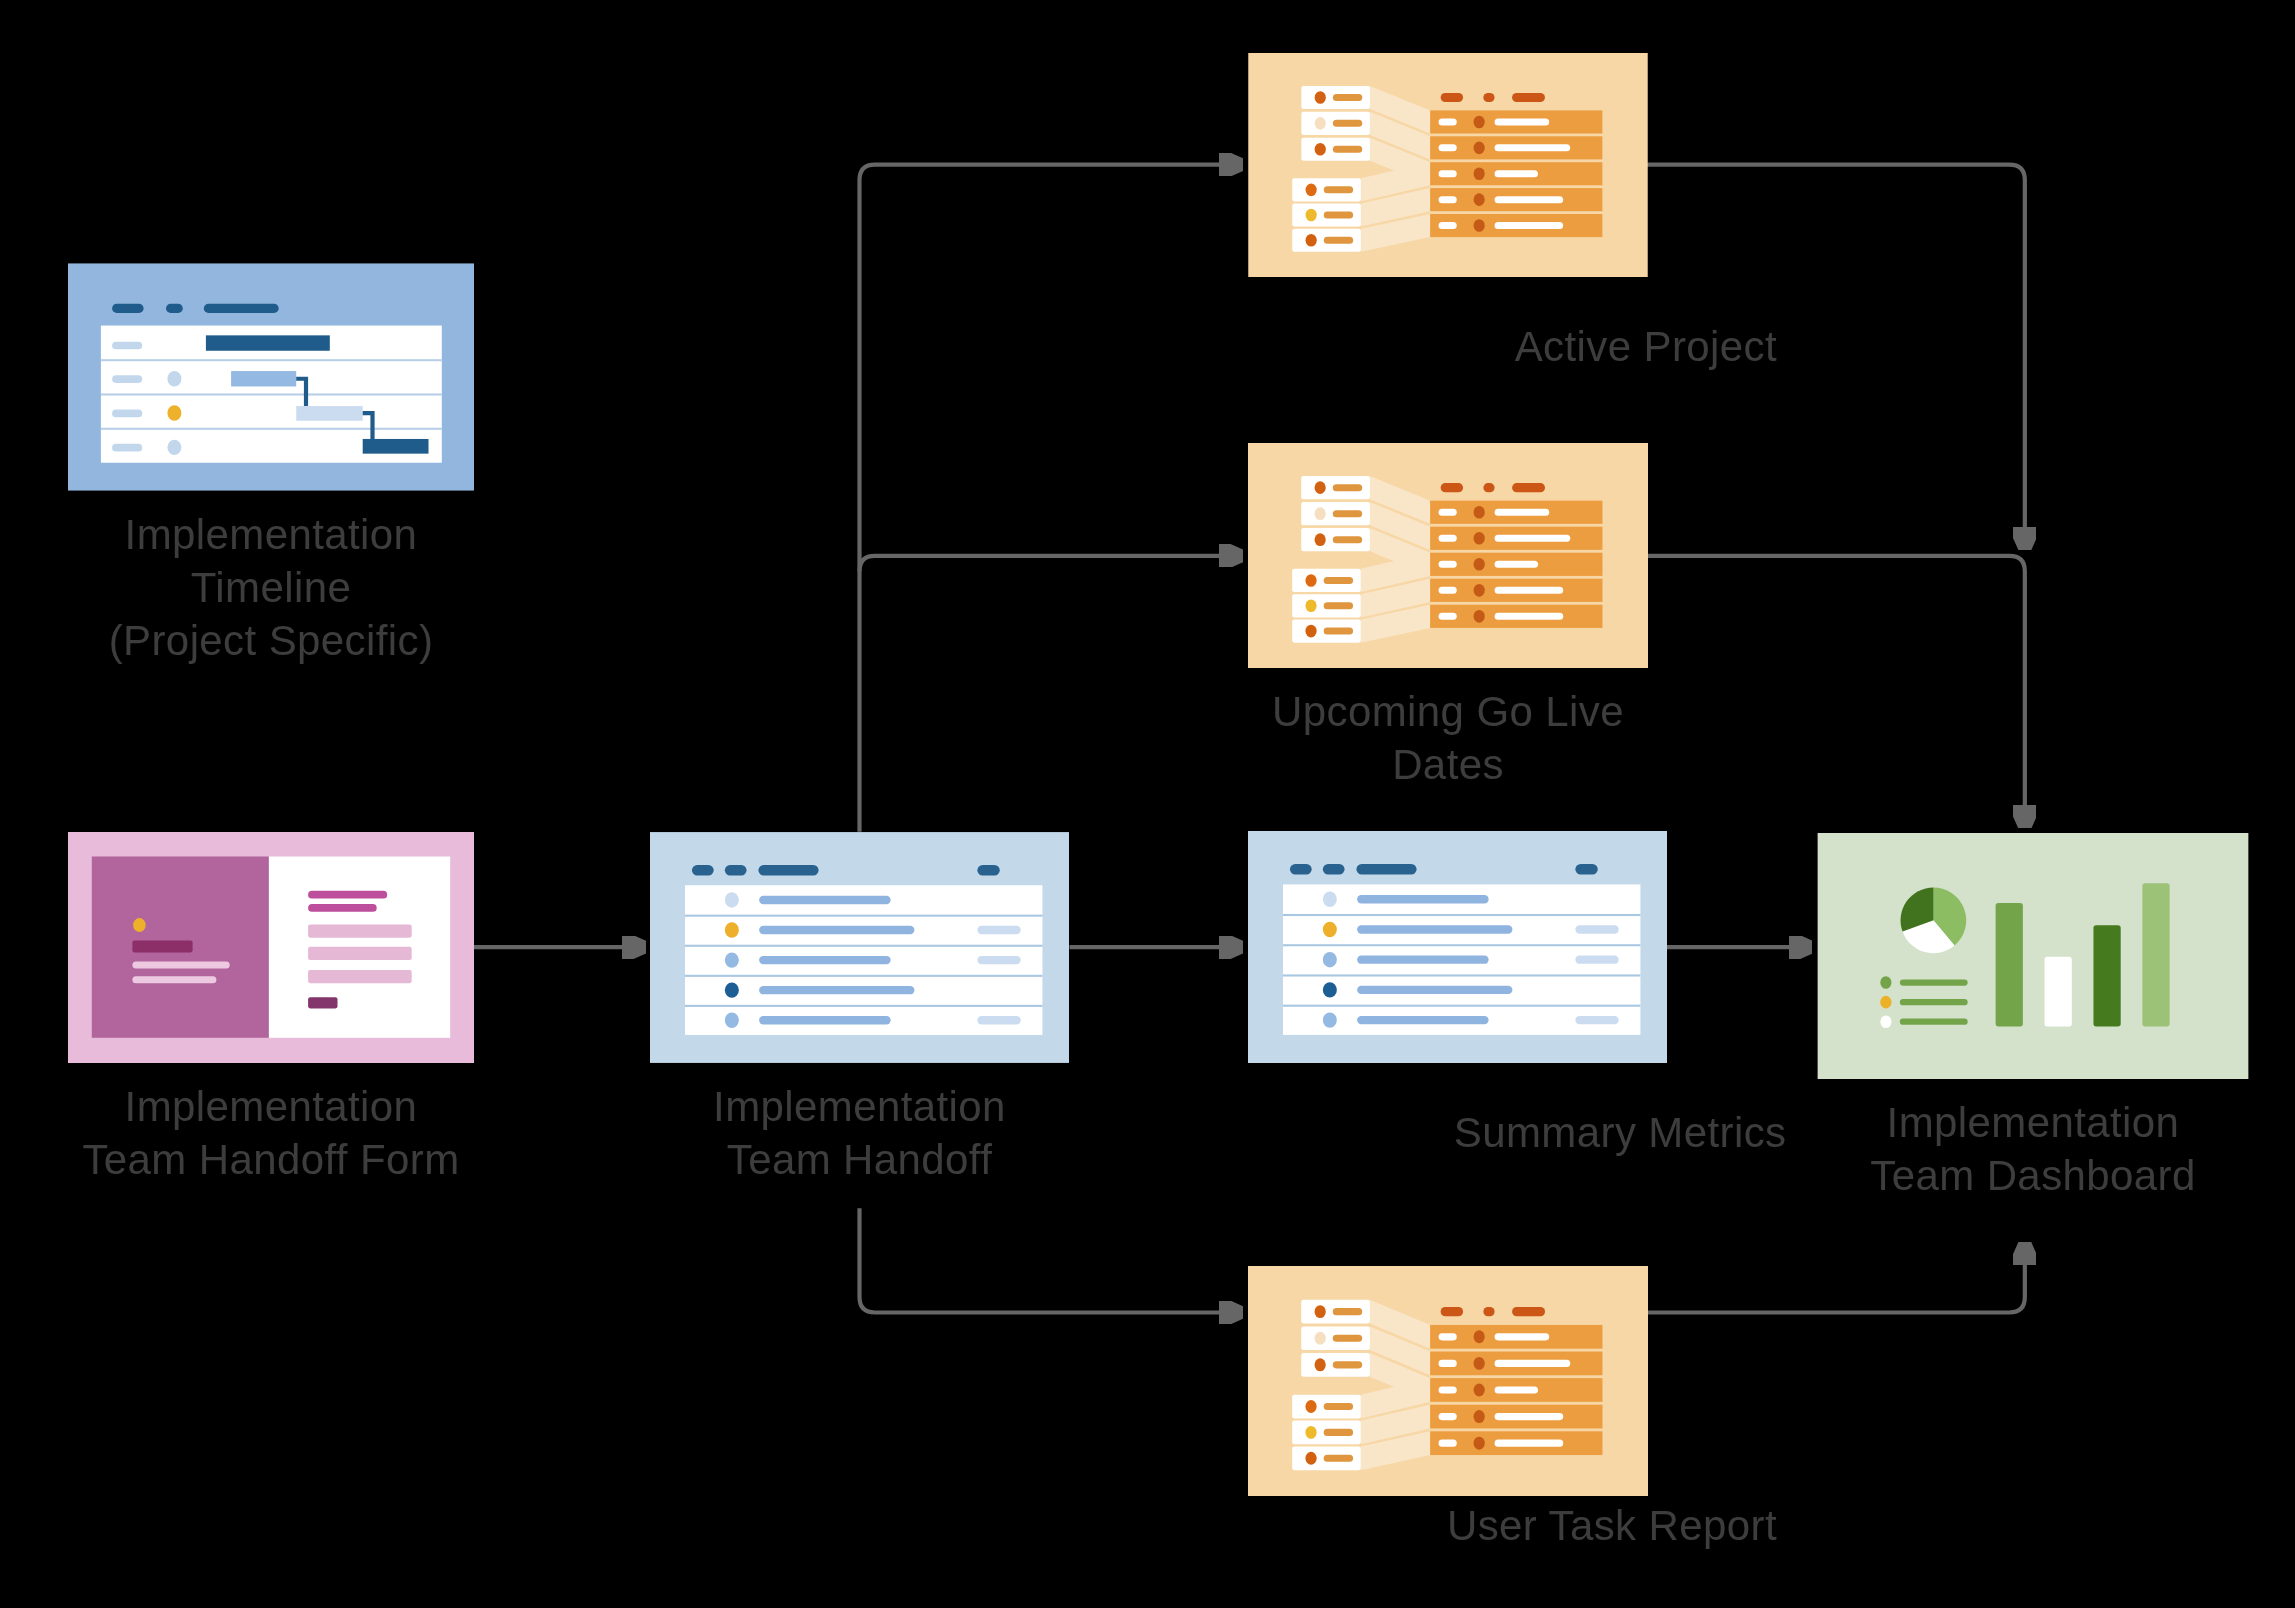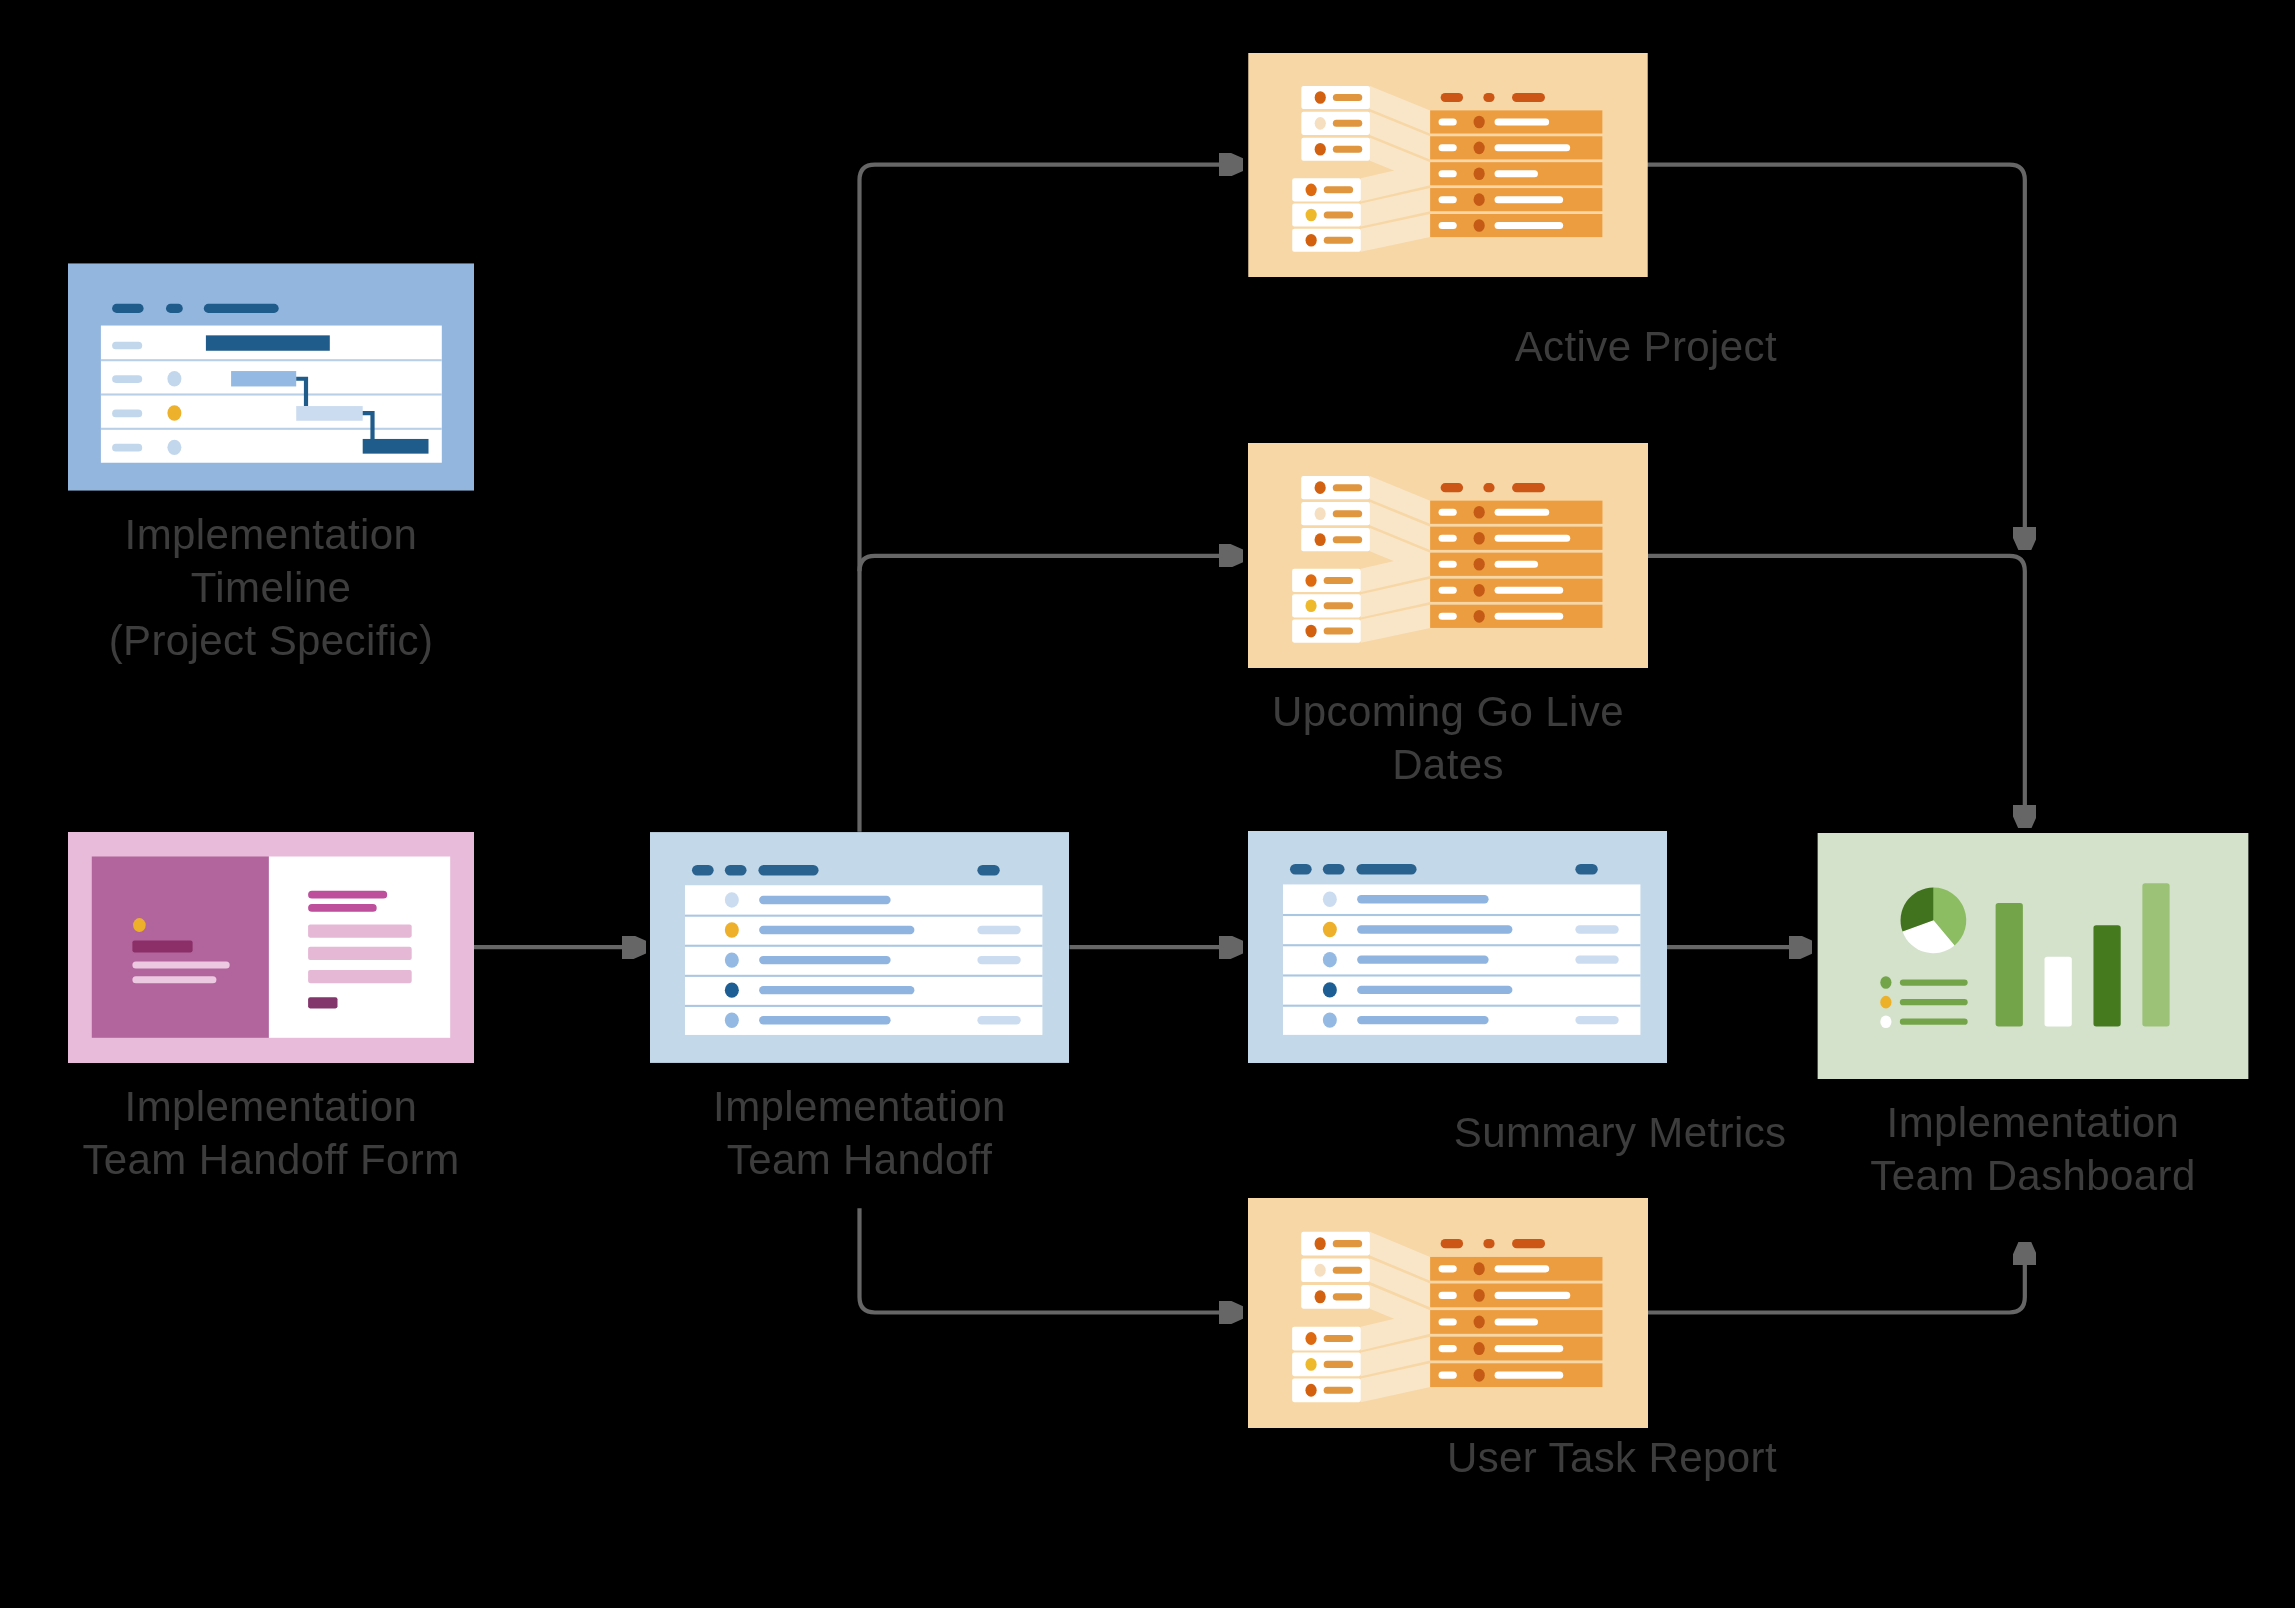--- a/index.html
+++ b/index.html
@@ -215,21 +215,21 @@
 Dates</div>
   </div>
 
   <div class="node" style="left:1248px;top:831px;width:419px;height:232px">
     <svg class="icon" width="419" height="232" viewBox="0 0 599 330" preserveAspectRatio="none">
         <use href="#sym-list"></use>
       </svg>
     <div class="label pad1">Summary Metrics</div>
   </div>
 
-  <div class="node" style="left:1248px;top:1198px;width:400px;height:190px">
+  <div class="node" style="left:1248px;top:1266px;width:400px;height:190px">
     <svg class="icon" width="400" height="230" viewBox="0 0 571 320" preserveAspectRatio="none">
         <use href="#sym-table"></use>
       </svg>
     <div class="label pad1">User Task Report</div>
   </div>
 
   <div class="node" style="left:1817px;top:833px;width:432px;height:246px">
     <svg class="icon" width="432" height="246" viewBox="0 0 617 352">
         <use href="#sym-dash"></use>
       </svg>

